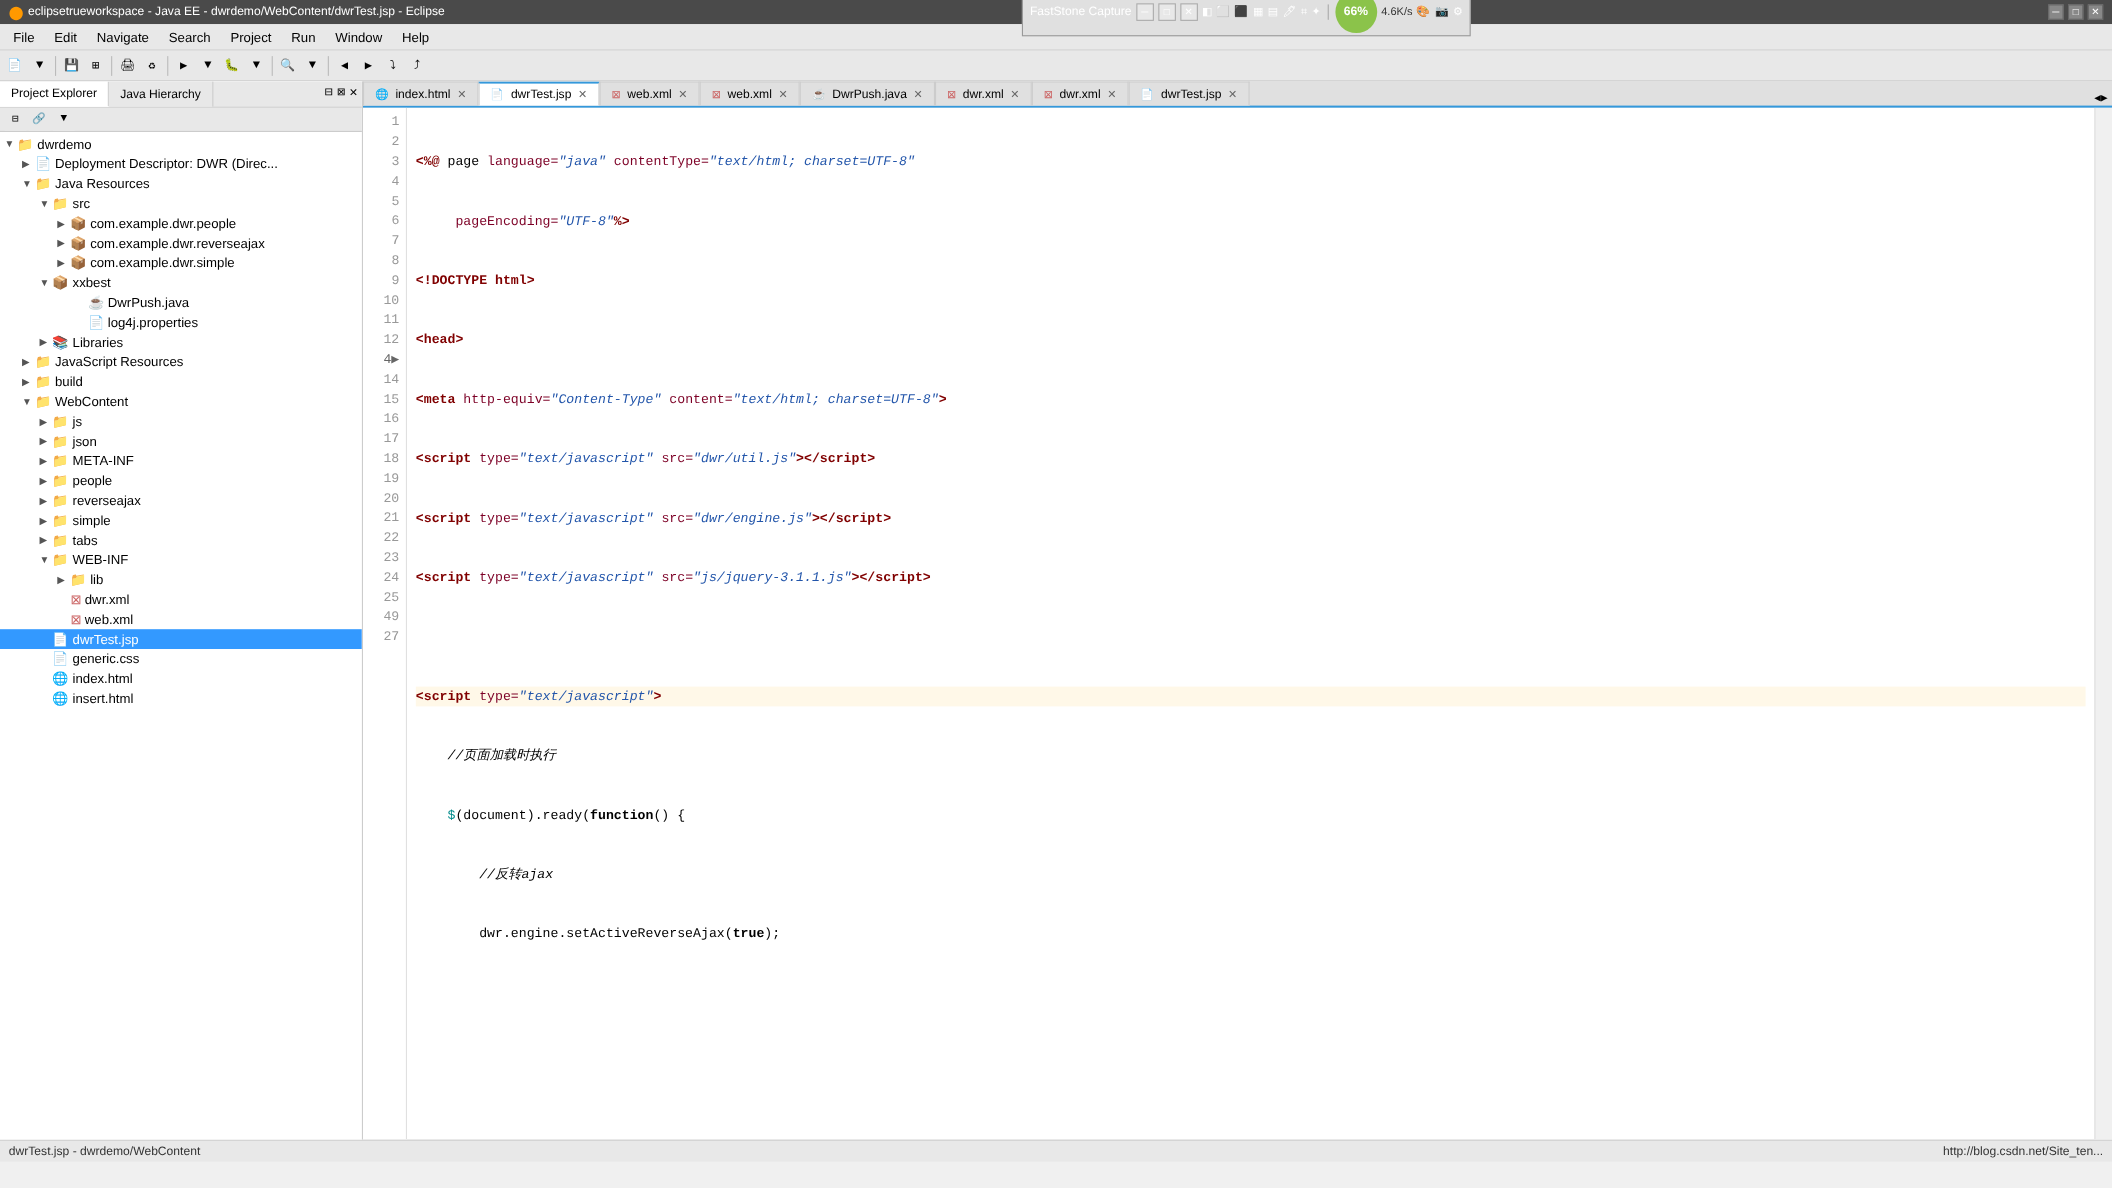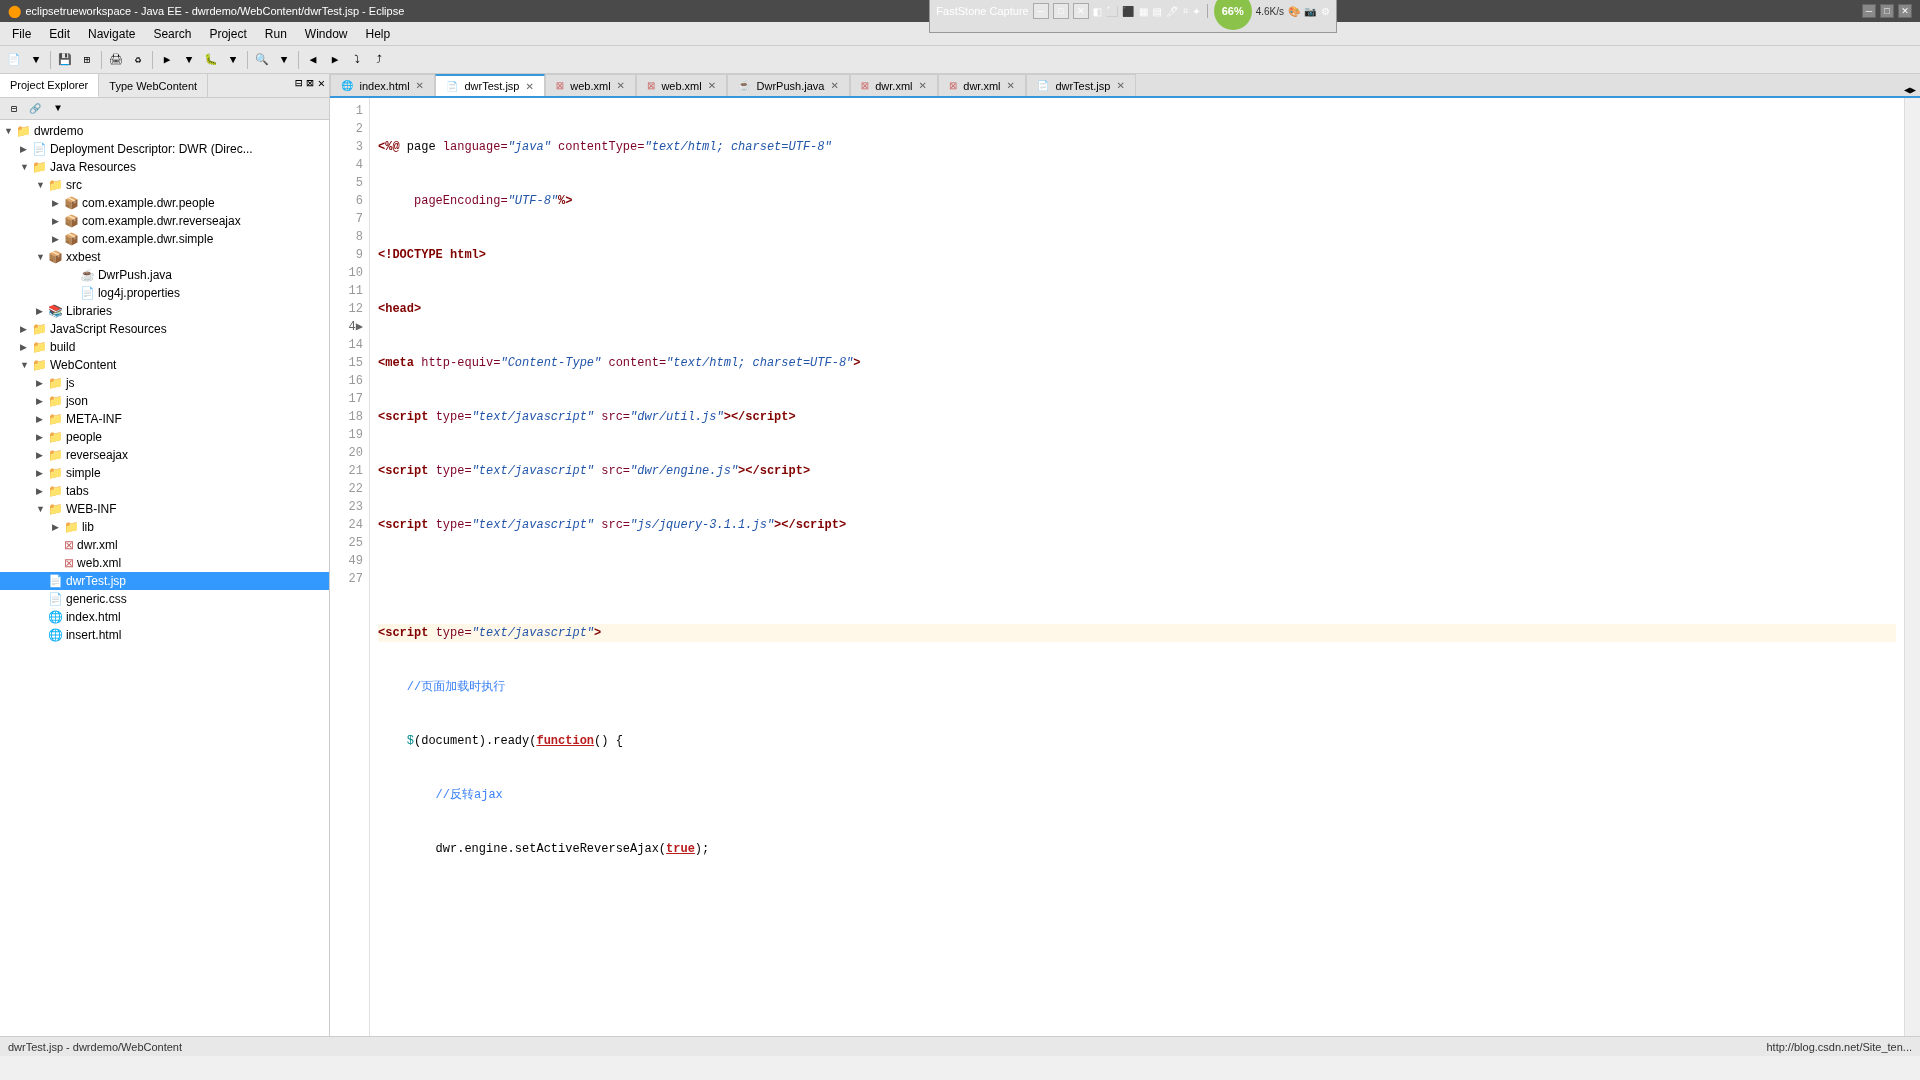--- a/index.html
+++ b/index.html
@@ -207,22 +207,22 @@
       font-family: 'Courier New', monospace;
       font-size: 12px;
       line-height: 18px;
       white-space: pre;
     }
 
     
     .c-tag { color: #800000; font-weight: bold; }
     .c-attr { color: #7d0026; }
     .c-val { color: #2255aa; font-style: italic; }
-    .c-comment { color: #3b82f6; }
-    .c-kw { color: #b91c1c; font-weight: bold; text-decoration: underline; }
+    .c-comment { color: #000000; font-style: italic; }
+    .c-kw { color: #000000; font-weight: bold; }
     .c-cn { color: #008b8b; }
     .code-line { height: 18px; line-height: 18px; display: block; }
 
     
     #right-gutter {
       width: 16px;
       background: #f0f0f0;
       border-left: 1px solid #ddd;
     }
 
@@ -325,21 +325,21 @@
 </div>
 
 <div id="main-layout">
 
   <div id="sidebar">
     <div id="sidebar-tabs">
       <div class="sidebar-tab active">
         <span>Project Explorer</span>
       </div>
       <div class="sidebar-tab">
-        <span>Type WebContent</span>
+        <span>Java Hierarchy</span>
       </div>
       <div style="flex:1"></div>
       <div class="sidebar-tab-icons">
         <span style="cursor:pointer; font-size:12px;">⊟</span>
         <span style="cursor:pointer; font-size:12px;">⊠</span>
         <span style="cursor:pointer; font-size:12px;">✕</span>
       </div>
     </div>
 
     <div id="sidebar-toolbar">

